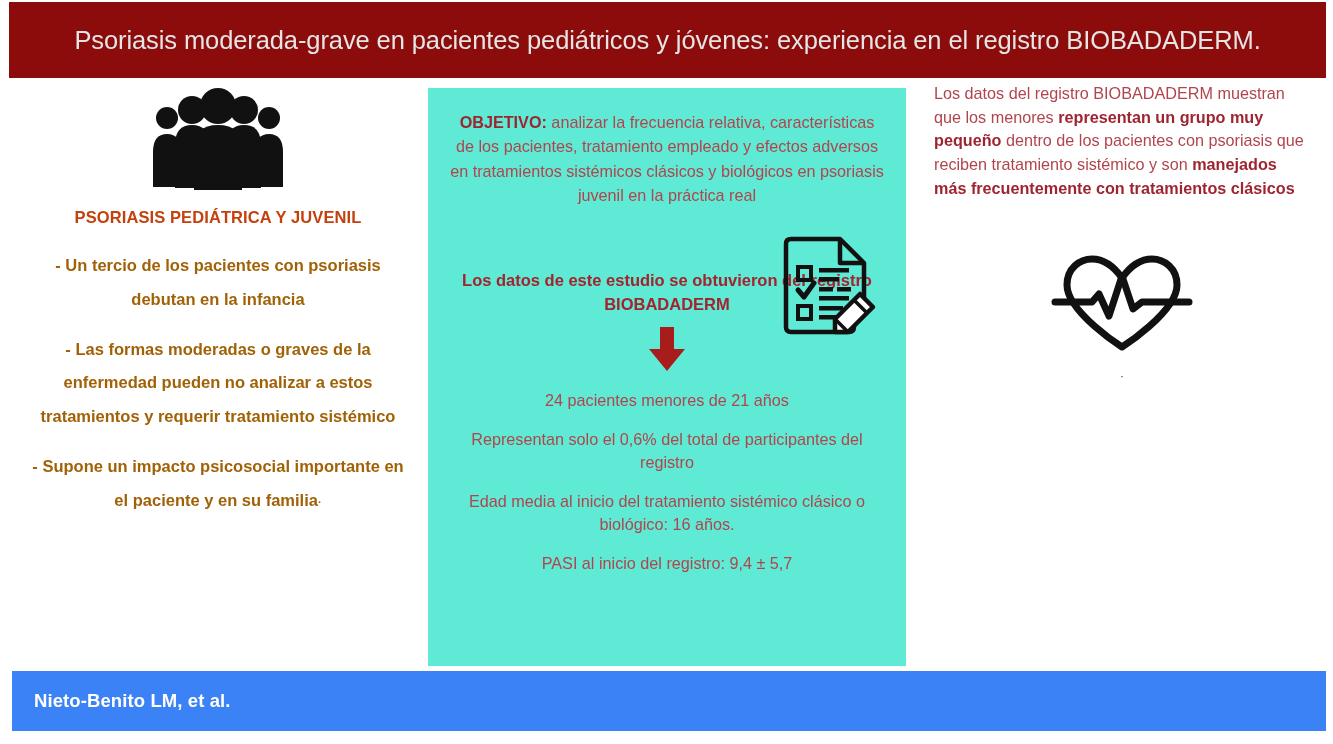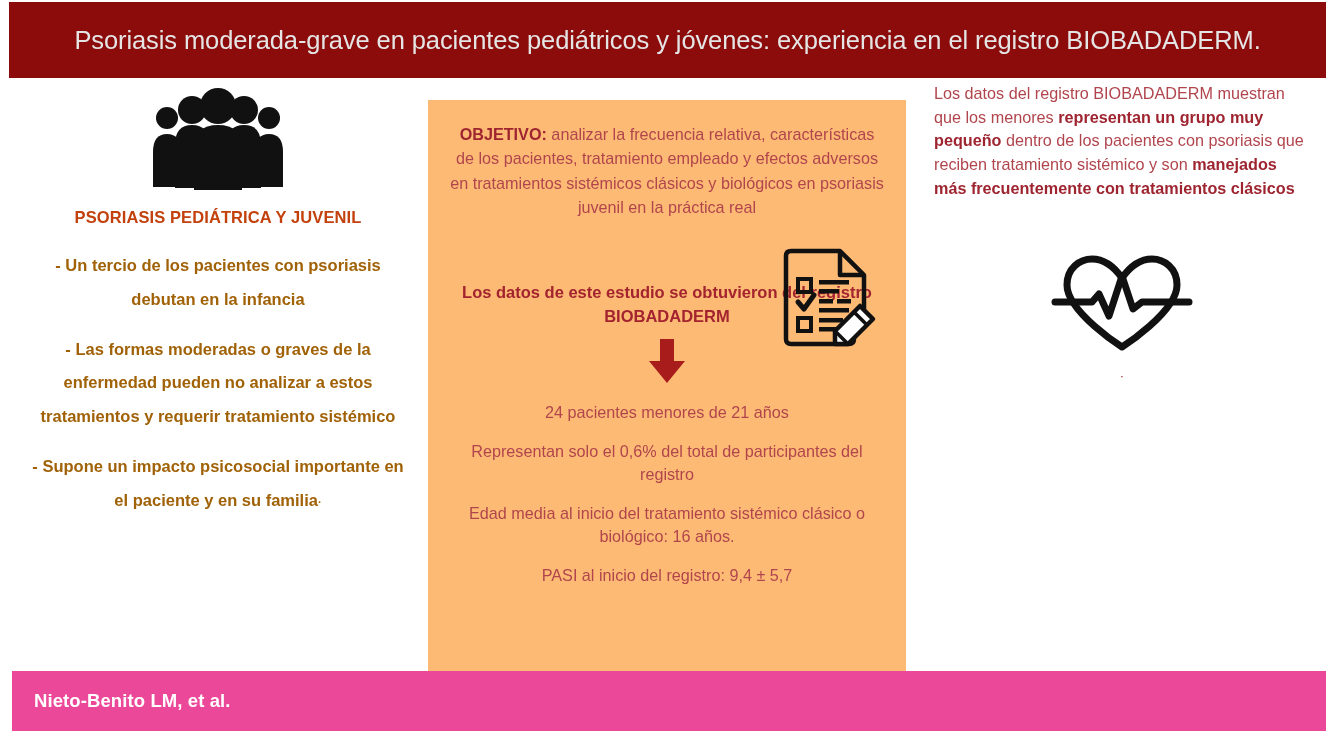--- a/index.html
+++ b/index.html
@@ -85,24 +85,23 @@
     vertical-align: baseline;
   }
 
   
   .col-mid {
     position: absolute;
     left: 428px;
     top: 10px;
     width: 478px;
     height: 578px;
-    background: #fdba74;
+    background: #5eead4;
     box-sizing: border-box;
     padding: 22px 16px 0 16px;
-    margin-top: 12px;
   }
   .objetivo {
     text-align: center;
     color: #b1454d;
     font-size: 16.2px;
     line-height: 1.5;
     padding: 0 6px;
   }
   .objetivo b { color: #9e2430; font-weight: bold; }
   .doc-icon-wrap {
@@ -166,21 +165,21 @@
     margin-bottom: 14px;
   }
 
   
   .footer-bar {
     position: absolute;
     left: 12px;
     top: 671px;
     width: 1314px;
     height: 60px;
-    background: #ec4899;
+    background: #3b82f6;
     display: flex;
     align-items: center;
   }
   .footer-text {
     color: #ffffff;
     font-weight: bold;
     font-size: 18.5px;
     padding-left: 22px;
     letter-spacing: 0.1px;
   }

